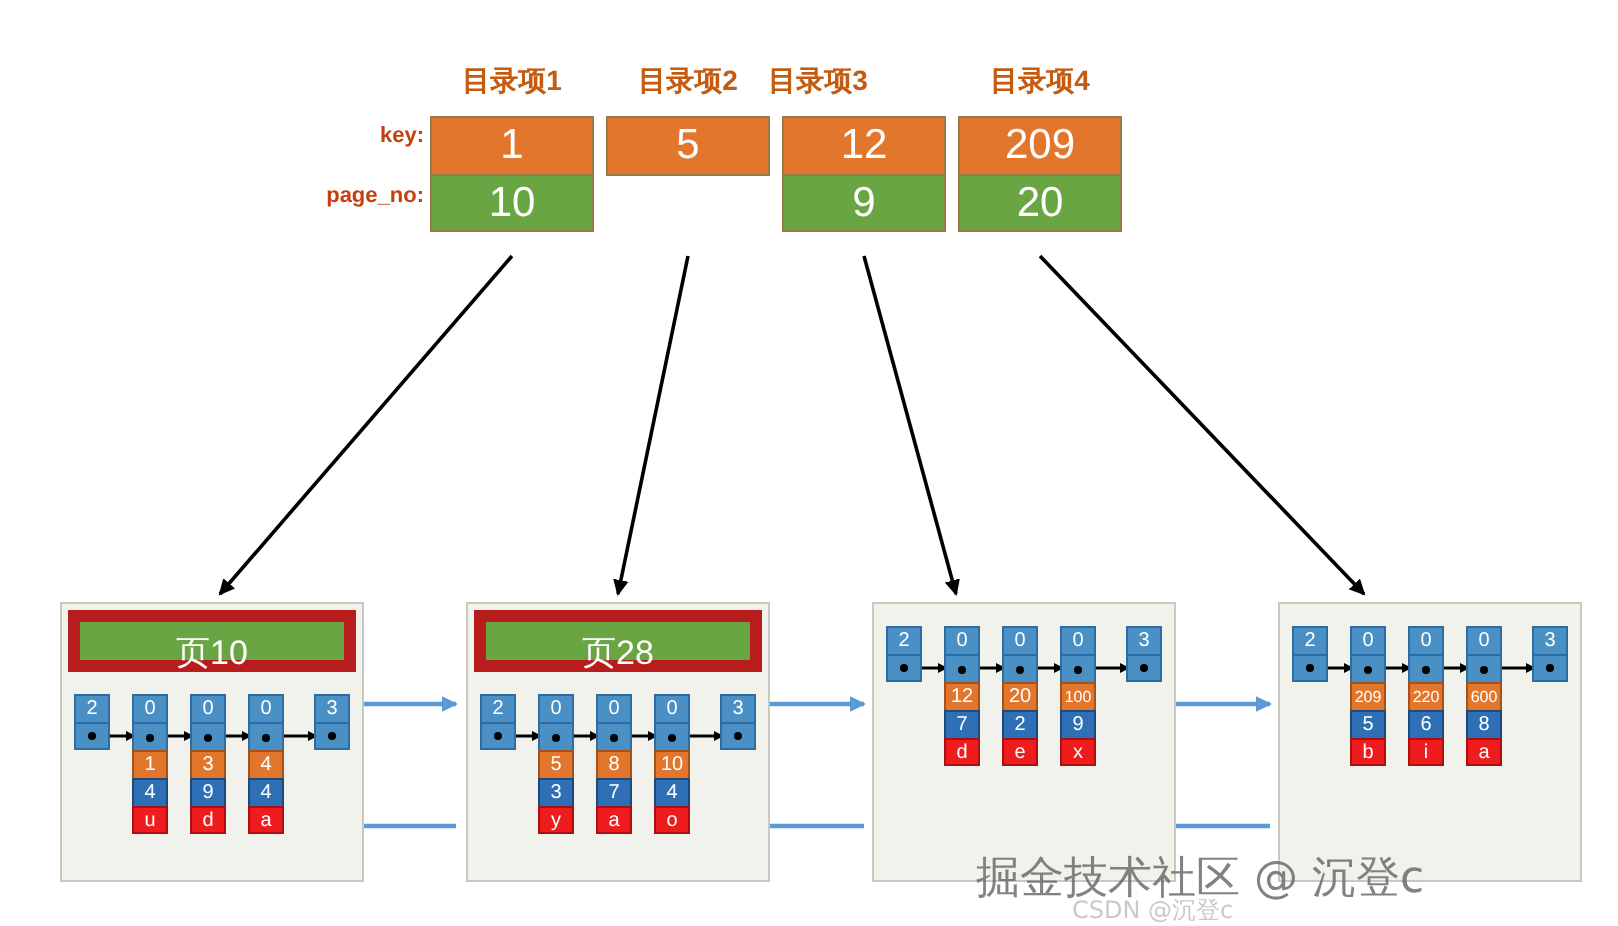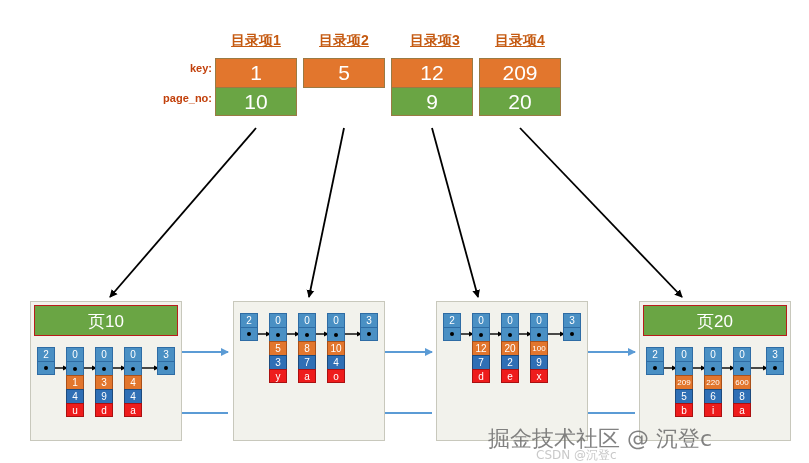--- a/index.html
+++ b/index.html
@@ -27,21 +27,20 @@
   }
 
   
   .dir-label {
     position: absolute;
     font-size: 14px;
     font-weight: bold;
     color: #c55a11;
     text-align: center;
     white-space: nowrap;
-    text-decoration: underline;
   }
   .dir-entry {
     position: absolute;
     width: 82px;
     border: 1px solid #9a7a44;
     box-sizing: border-box;
   }
   .dir-cell {
     height: 28px;
     line-height: 28px;
@@ -75,21 +74,21 @@
     height: 140px;
     background: #f2f2ec;
     border: 1px solid #c8c8bc;
     box-sizing: border-box;
   }
   .page-head {
     height: 31px;
     line-height: 31px;
     margin: 3px 3px 0 3px;
     background: #6aa544;
-    border: 1px solid #b91c1c;
+    border: 6px solid #b91c1c;
     color: #ffffff;
     font-size: 17px;
     text-align: center;
     box-sizing: border-box;
   }
   .page-body {
     position: relative;
     margin: 11px 4px 0 4px;
     height: 92px;
   }
@@ -203,21 +202,21 @@
   <div class="dir-entry" style="left:215px; top:58px;">
     <div class="dir-cell key">1</div>
     <div class="dir-cell page">10</div>
   </div>
 
   <div class="dir-label" style="left:303px; top:32px; width:82px;text-align:center;">目录项2</div>
   <div class="dir-entry" style="left:303px; top:58px;">
     <div class="dir-cell key">5</div>
   </div>
 
-  <div class="dir-label" style="left:394px; top:32px; width:82px;">目录项3</div>
+  <div class="dir-label" style="left:368px; top:32px; width:82px;">目录项3</div>
   <div class="dir-entry" style="left:391px; top:58px;">
     <div class="dir-cell key">12</div>
     <div class="dir-cell page">9</div>
   </div>
 
   <div class="dir-label" style="left:479px; top:32px; width:82px;">目录项4</div>
   <div class="dir-entry" style="left:479px; top:58px;">
     <div class="dir-cell key">209</div>
     <div class="dir-cell page">20</div>
   </div>
@@ -272,20 +271,21 @@
           </div>
           <div class="rec" style="left: 122px;">
             <div class="cell hdr">3</div>
             <div class="cell ptr last">
               <span class="dot"></span>
             </div>
           </div>
         </div>
       </div>
       <div class="page-box" style="left: 233px; top: 301px;">
+        <div class="page-head">页28</div>
         <div class="page-body">
           <svg width="144" height="92" viewBox="0 0 144 92" style="position: absolute; left: 0px; top: 0px;">
             <defs>
               <marker id="rp1" markerWidth="6" markerHeight="6" refX="5" refY="3" orient="auto" markerUnits="userSpaceOnUse">
                 <path d="M0,0.5 L5,3 L0,5.5 z" fill="#000"></path>
               </marker>
             </defs>
             <line x1="11" y1="21" x2="33" y2="21" stroke="#000000" stroke-width="1.4" marker-end="url(#rp1)"></line>
             <line x1="40" y1="21" x2="62" y2="21" stroke="#000000" stroke-width="1.4" marker-end="url(#rp1)"></line>
             <line x1="69" y1="21" x2="91" y2="21" stroke="#000000" stroke-width="1.4" marker-end="url(#rp1)"></line>
@@ -380,21 +380,20 @@
           </div>
           <div class="rec" style="left: 122px;">
             <div class="cell hdr">3</div>
             <div class="cell ptr last">
               <span class="dot"></span>
             </div>
           </div>
         </div>
       </div>
       <div class="page-box" style="left: 639px; top: 301px;">
-        <div class="page-head">页20</div>
         <div class="page-body">
           <svg width="144" height="92" viewBox="0 0 144 92" style="position: absolute; left: 0px; top: 0px;">
             <defs>
               <marker id="rp3" markerWidth="6" markerHeight="6" refX="5" refY="3" orient="auto" markerUnits="userSpaceOnUse">
                 <path d="M0,0.5 L5,3 L0,5.5 z" fill="#000"></path>
               </marker>
             </defs>
             <line x1="11" y1="21" x2="33" y2="21" stroke="#000000" stroke-width="1.4" marker-end="url(#rp3)"></line>
             <line x1="40" y1="21" x2="62" y2="21" stroke="#000000" stroke-width="1.4" marker-end="url(#rp3)"></line>
             <line x1="69" y1="21" x2="91" y2="21" stroke="#000000" stroke-width="1.4" marker-end="url(#rp3)"></line>

